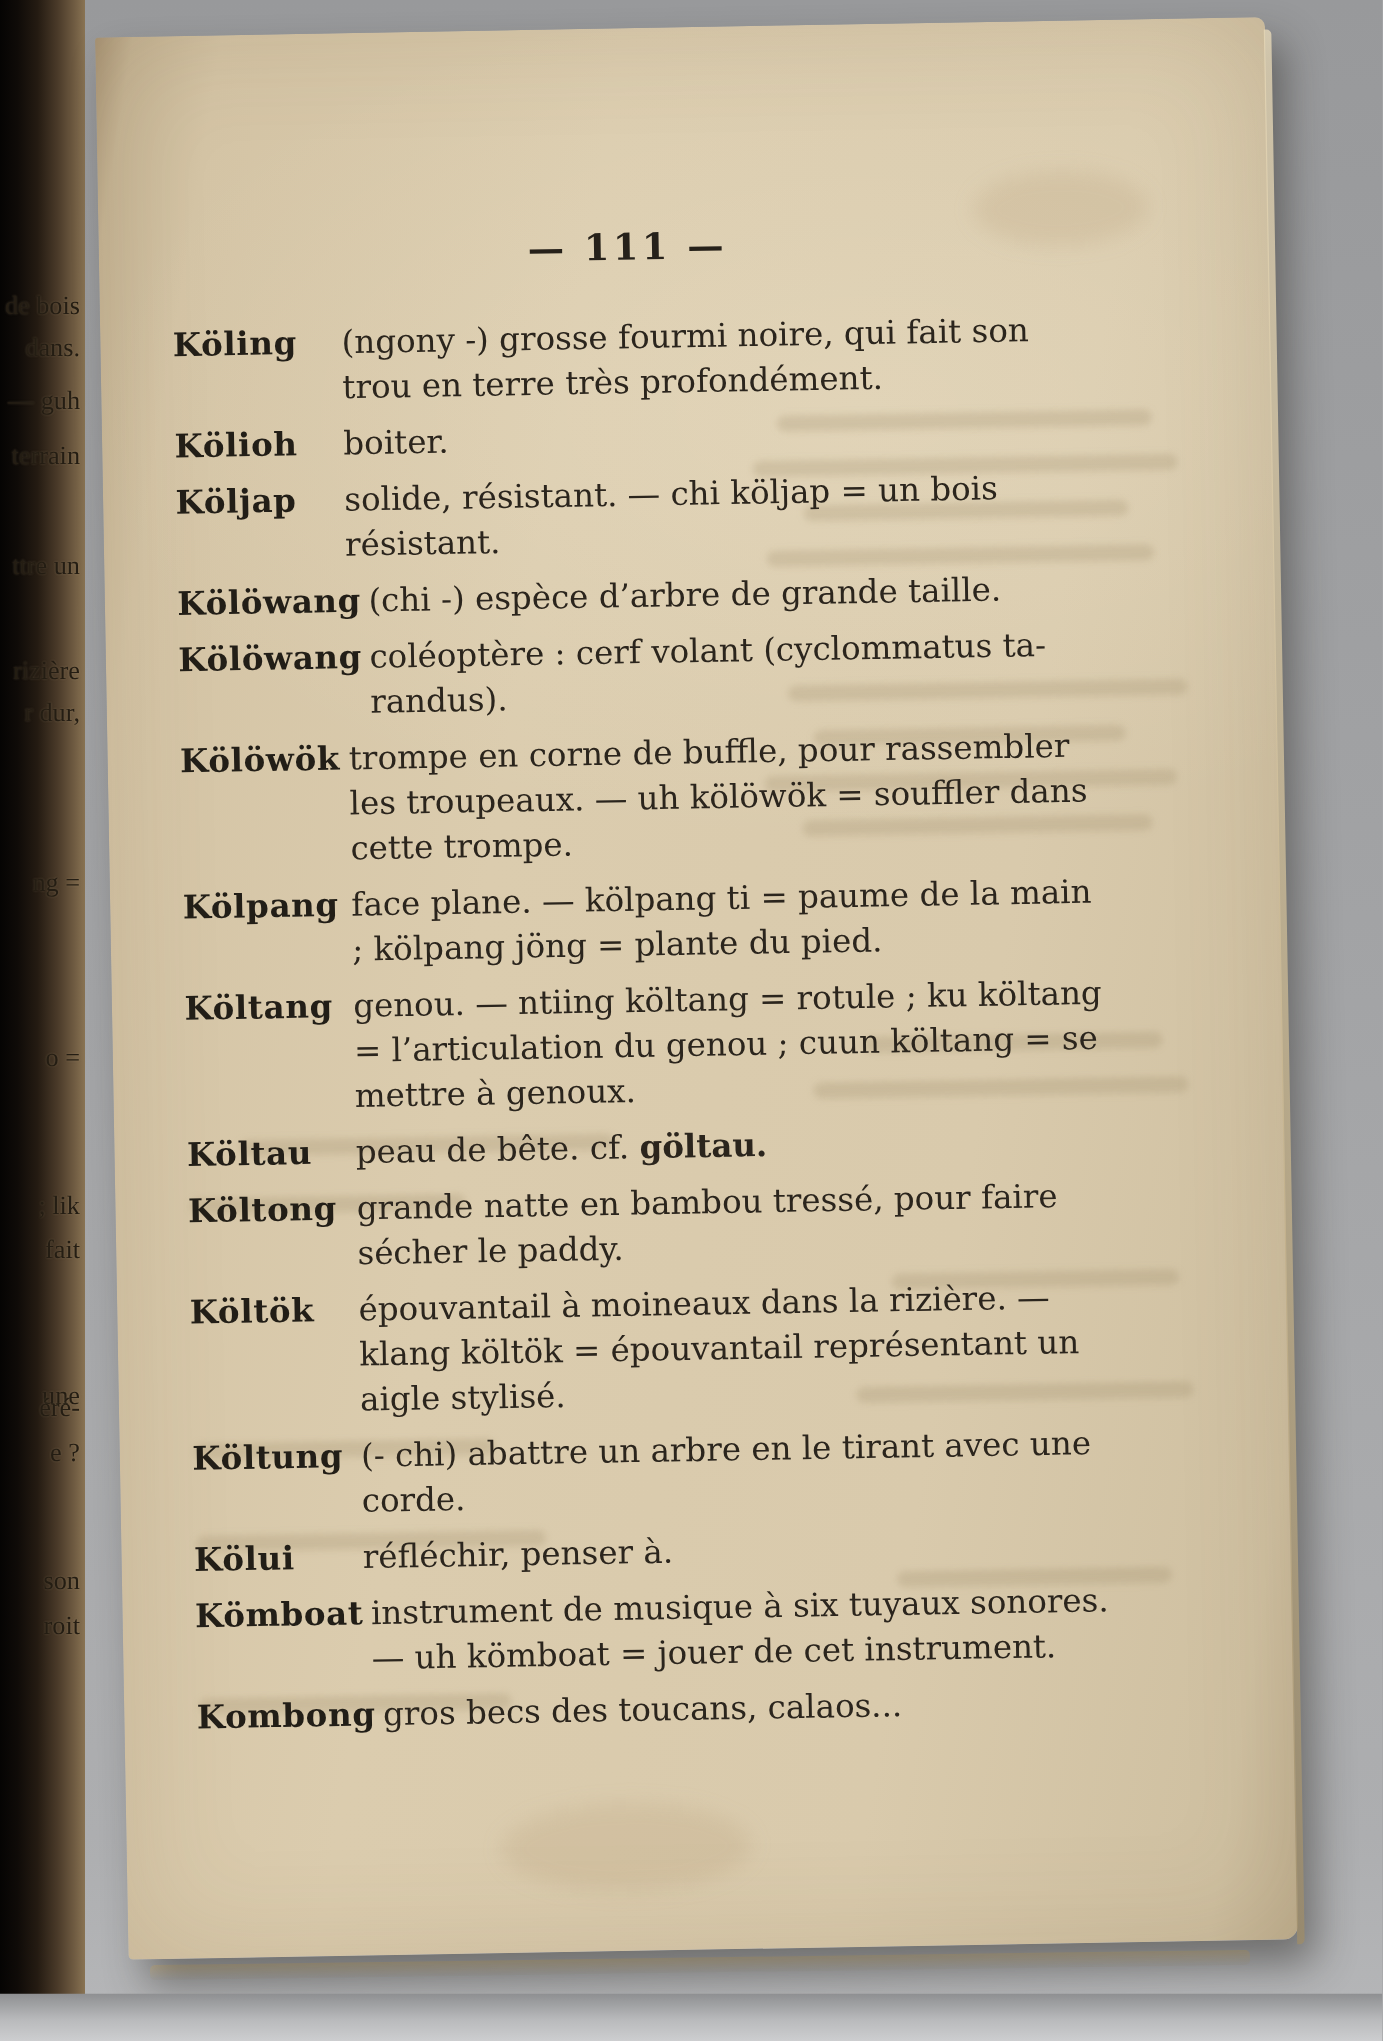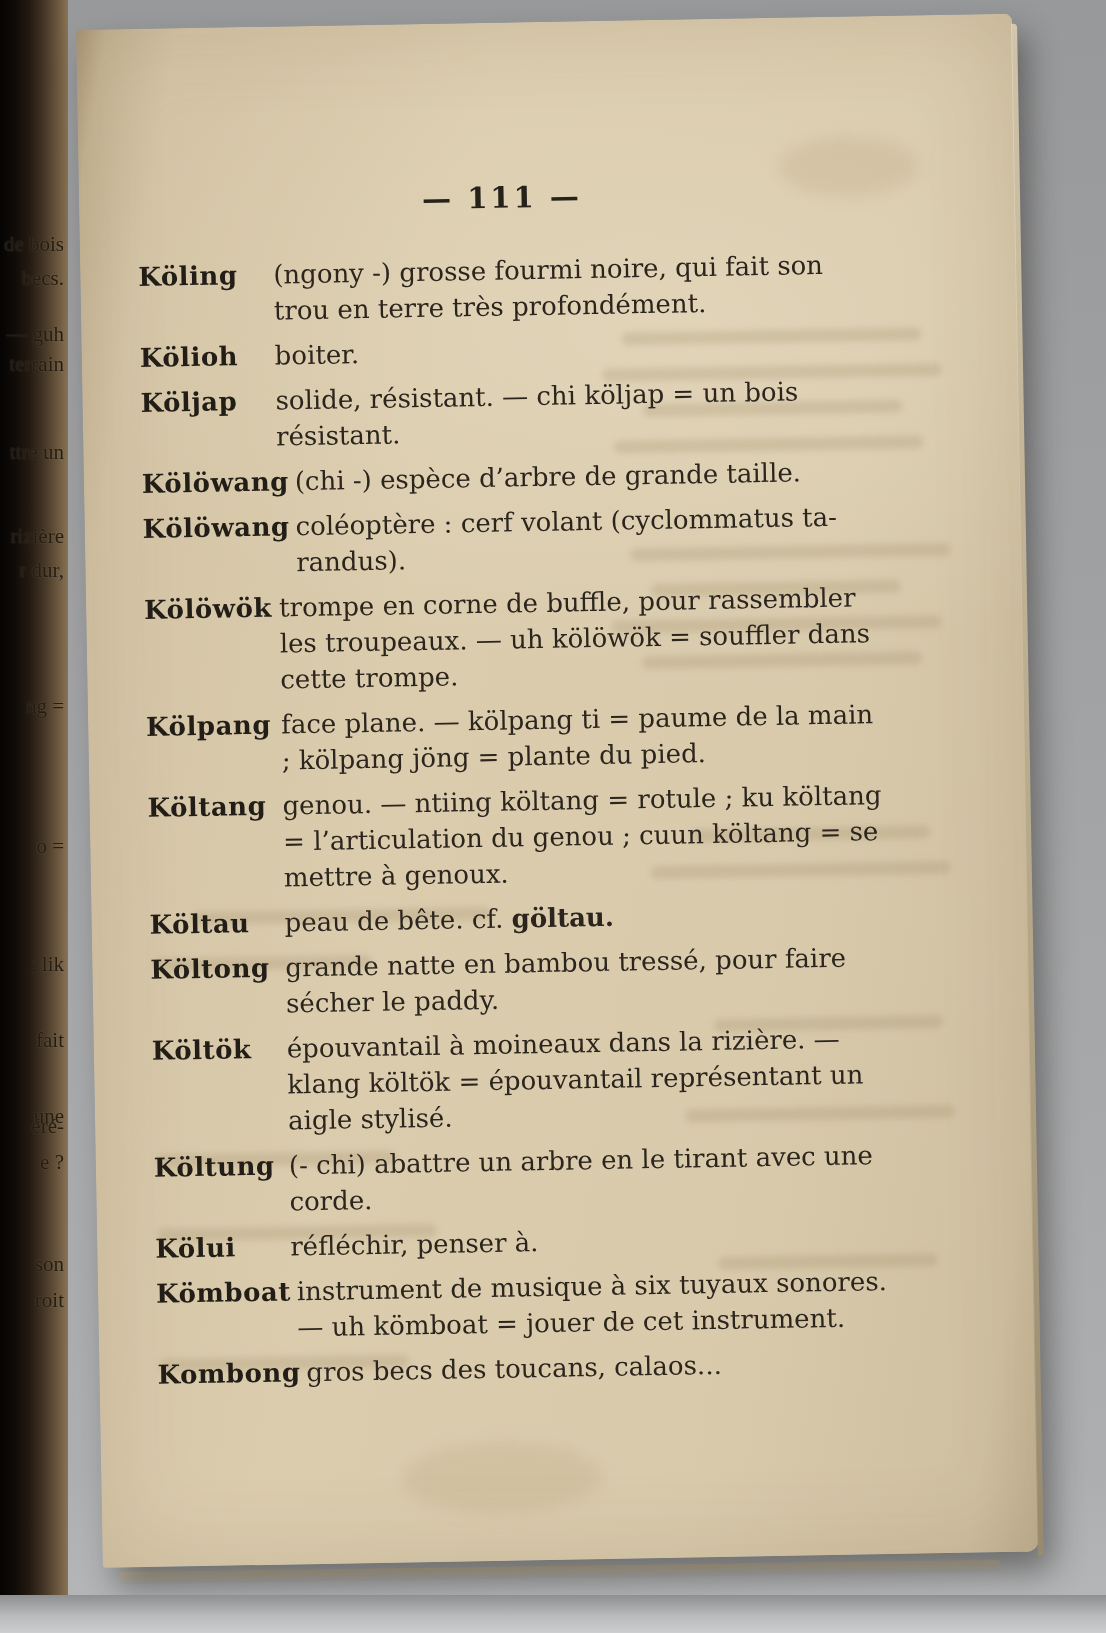--- a/index.html
+++ b/index.html
@@ -97,30 +97,30 @@
   }
 </style>
 </head>
 <body>
 
 <div class="photo">
 
   <div class="facing-strip">
     <div class="fragments">
         <div class="fragment" style="top: 232px;">de bois</div>
-        <div class="fragment" style="top: 266px;">becs.</div>
-        <div class="fragment" style="top: 322px;">— guh</div>
+        <div class="fragment" style="top: 266px;">dans.</div>
+        <div class="fragment" style="top: 308px;">— guh</div>
         <div class="fragment" style="top: 352px; margin-left: 17px;">terrain</div>
         <div class="fragment" style="top: 440px;">ttre un</div>
         <div class="fragment" style="top: 524px;">rizière</div>
         <div class="fragment" style="top: 558px;">r dur,</div>
         <div class="fragment" style="top: 694px;">ng =</div>
         <div class="fragment" style="top: 834px;">o =</div>
         <div class="fragment" style="top: 952px;">; lik</div>
-        <div class="fragment" style="top: 1028px;">fait</div>
+        <div class="fragment" style="top: 987px;">fait</div>
         <div class="fragment" style="top: 1104px;">une</div>
         <div class="fragment" style="top: 1114px; text-align: center;">éré-</div>
         <div class="fragment" style="top: 1150px;">e ?</div>
         <div class="fragment" style="top: 1252px; text-align: right;">son</div>
         <div class="fragment" style="top: 1288px;">roit</div>
       </div>
   </div>
 
   <div class="main-page">
 

